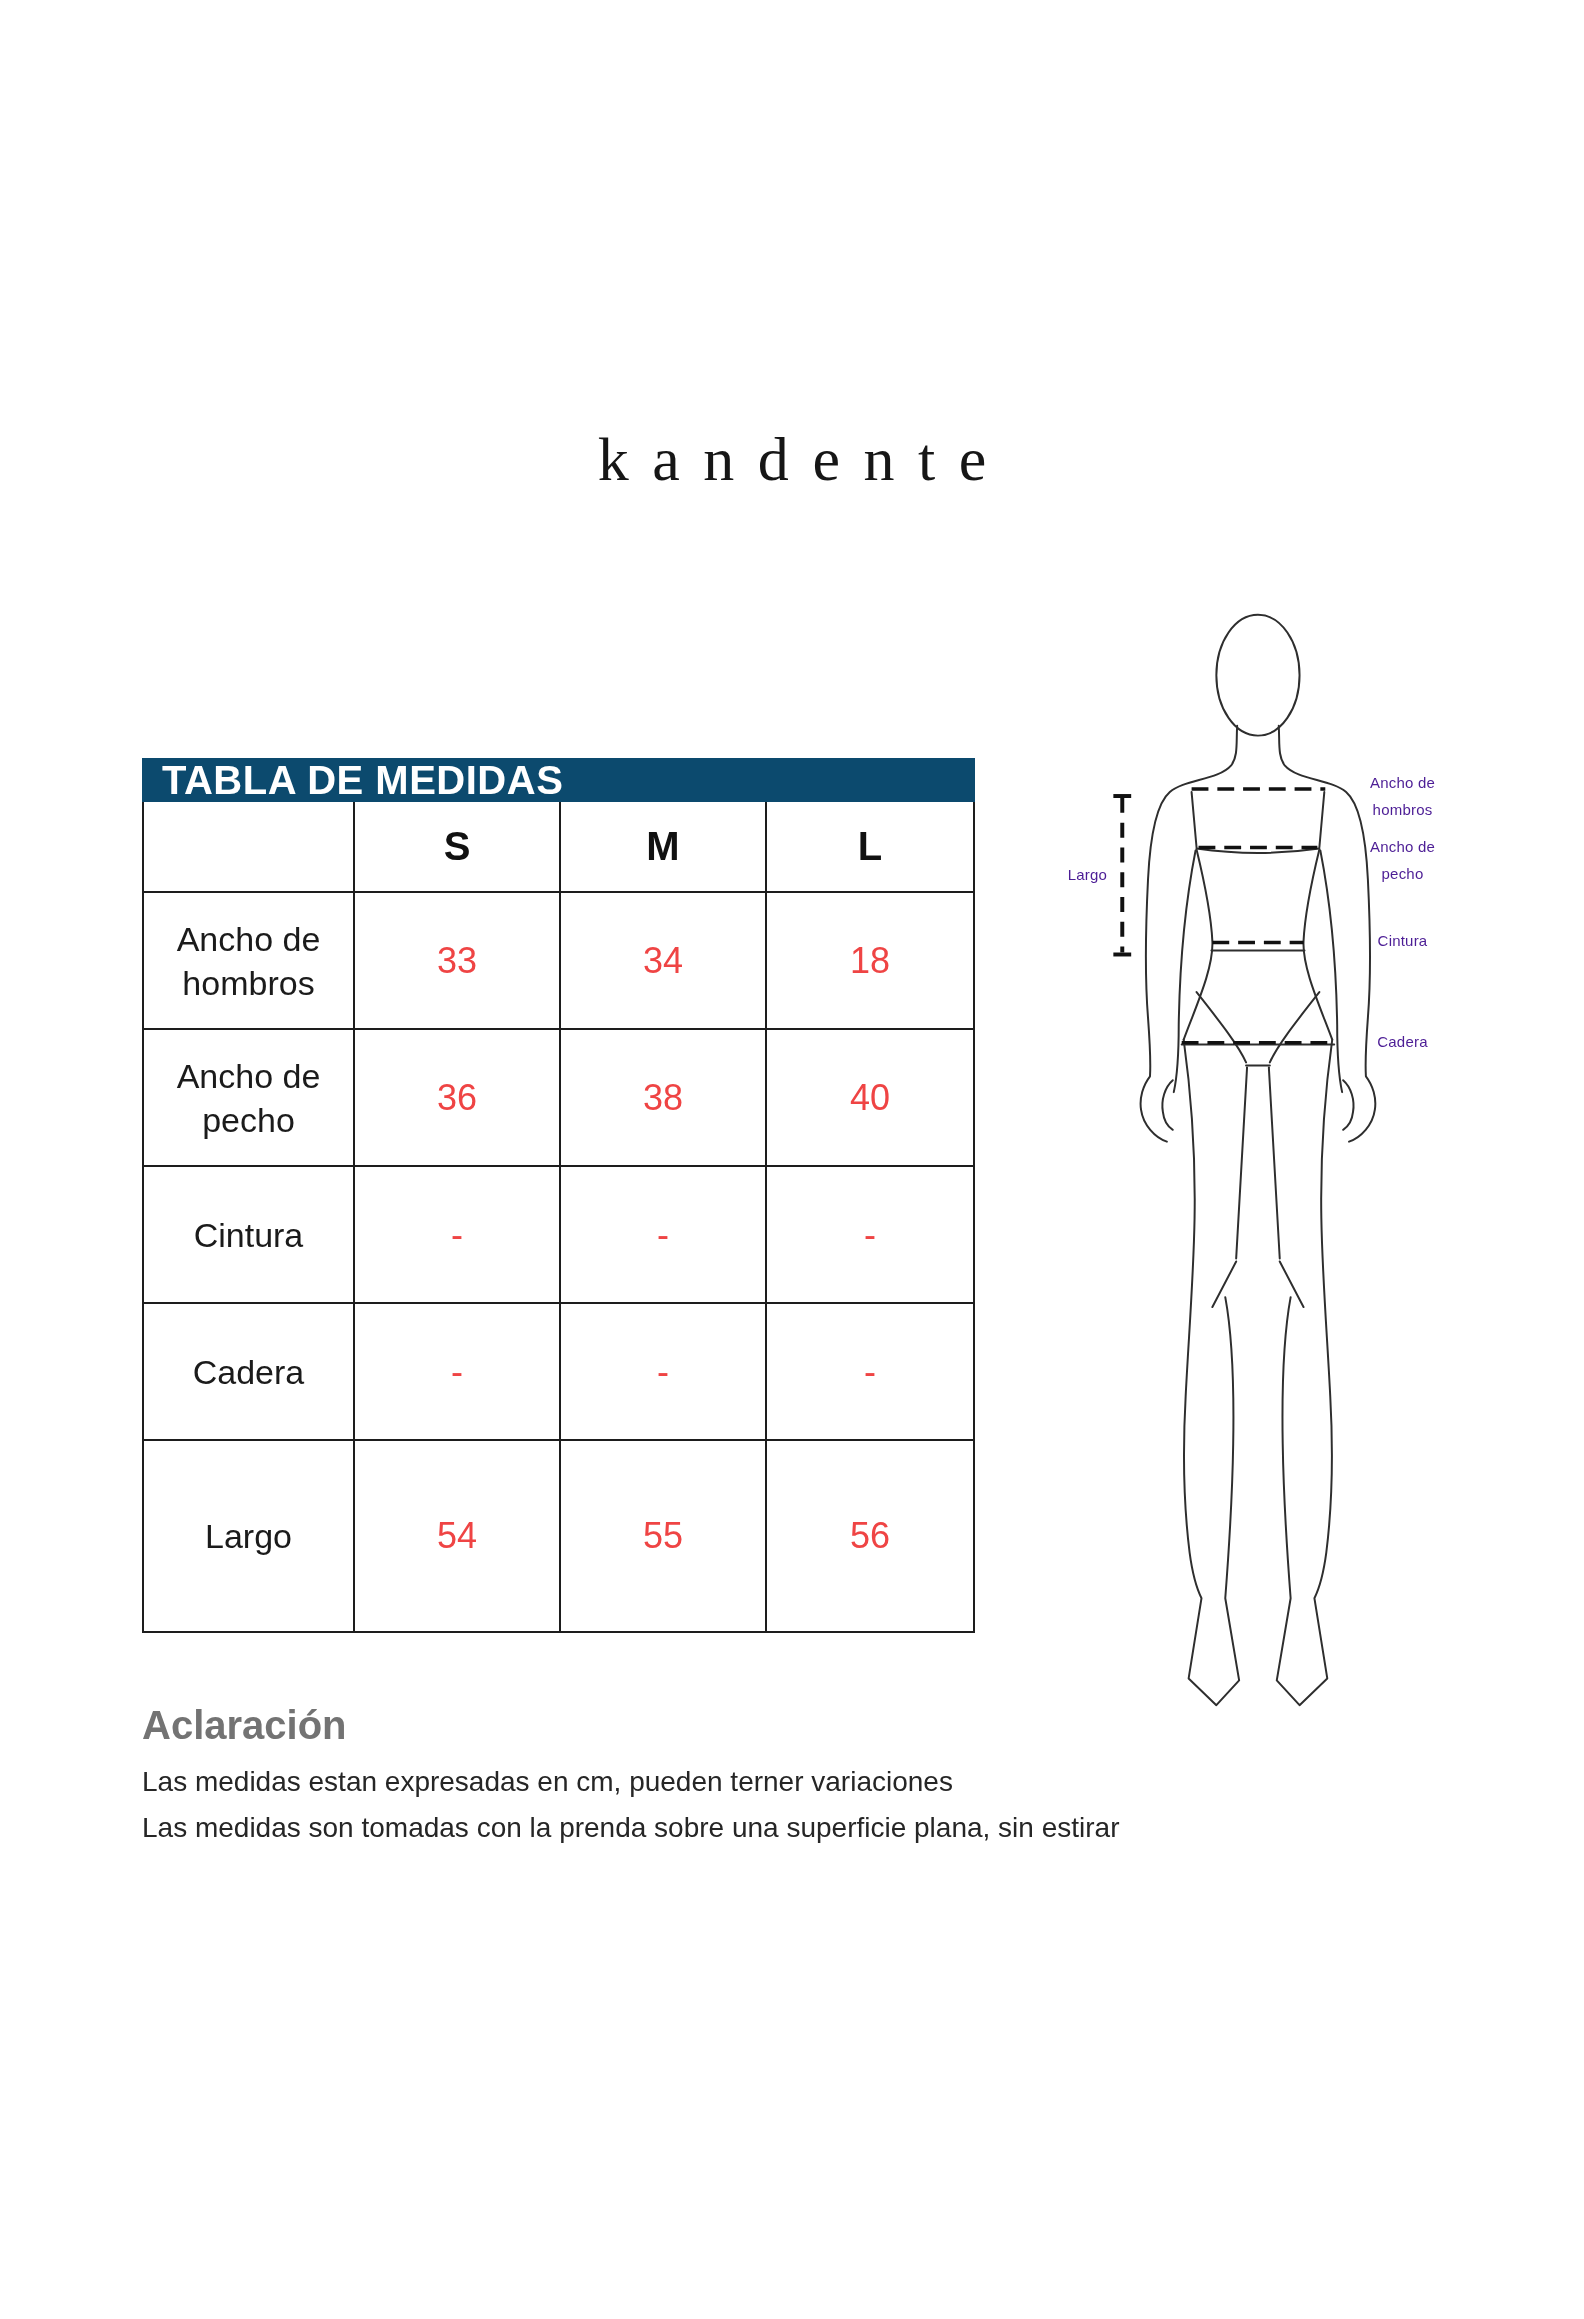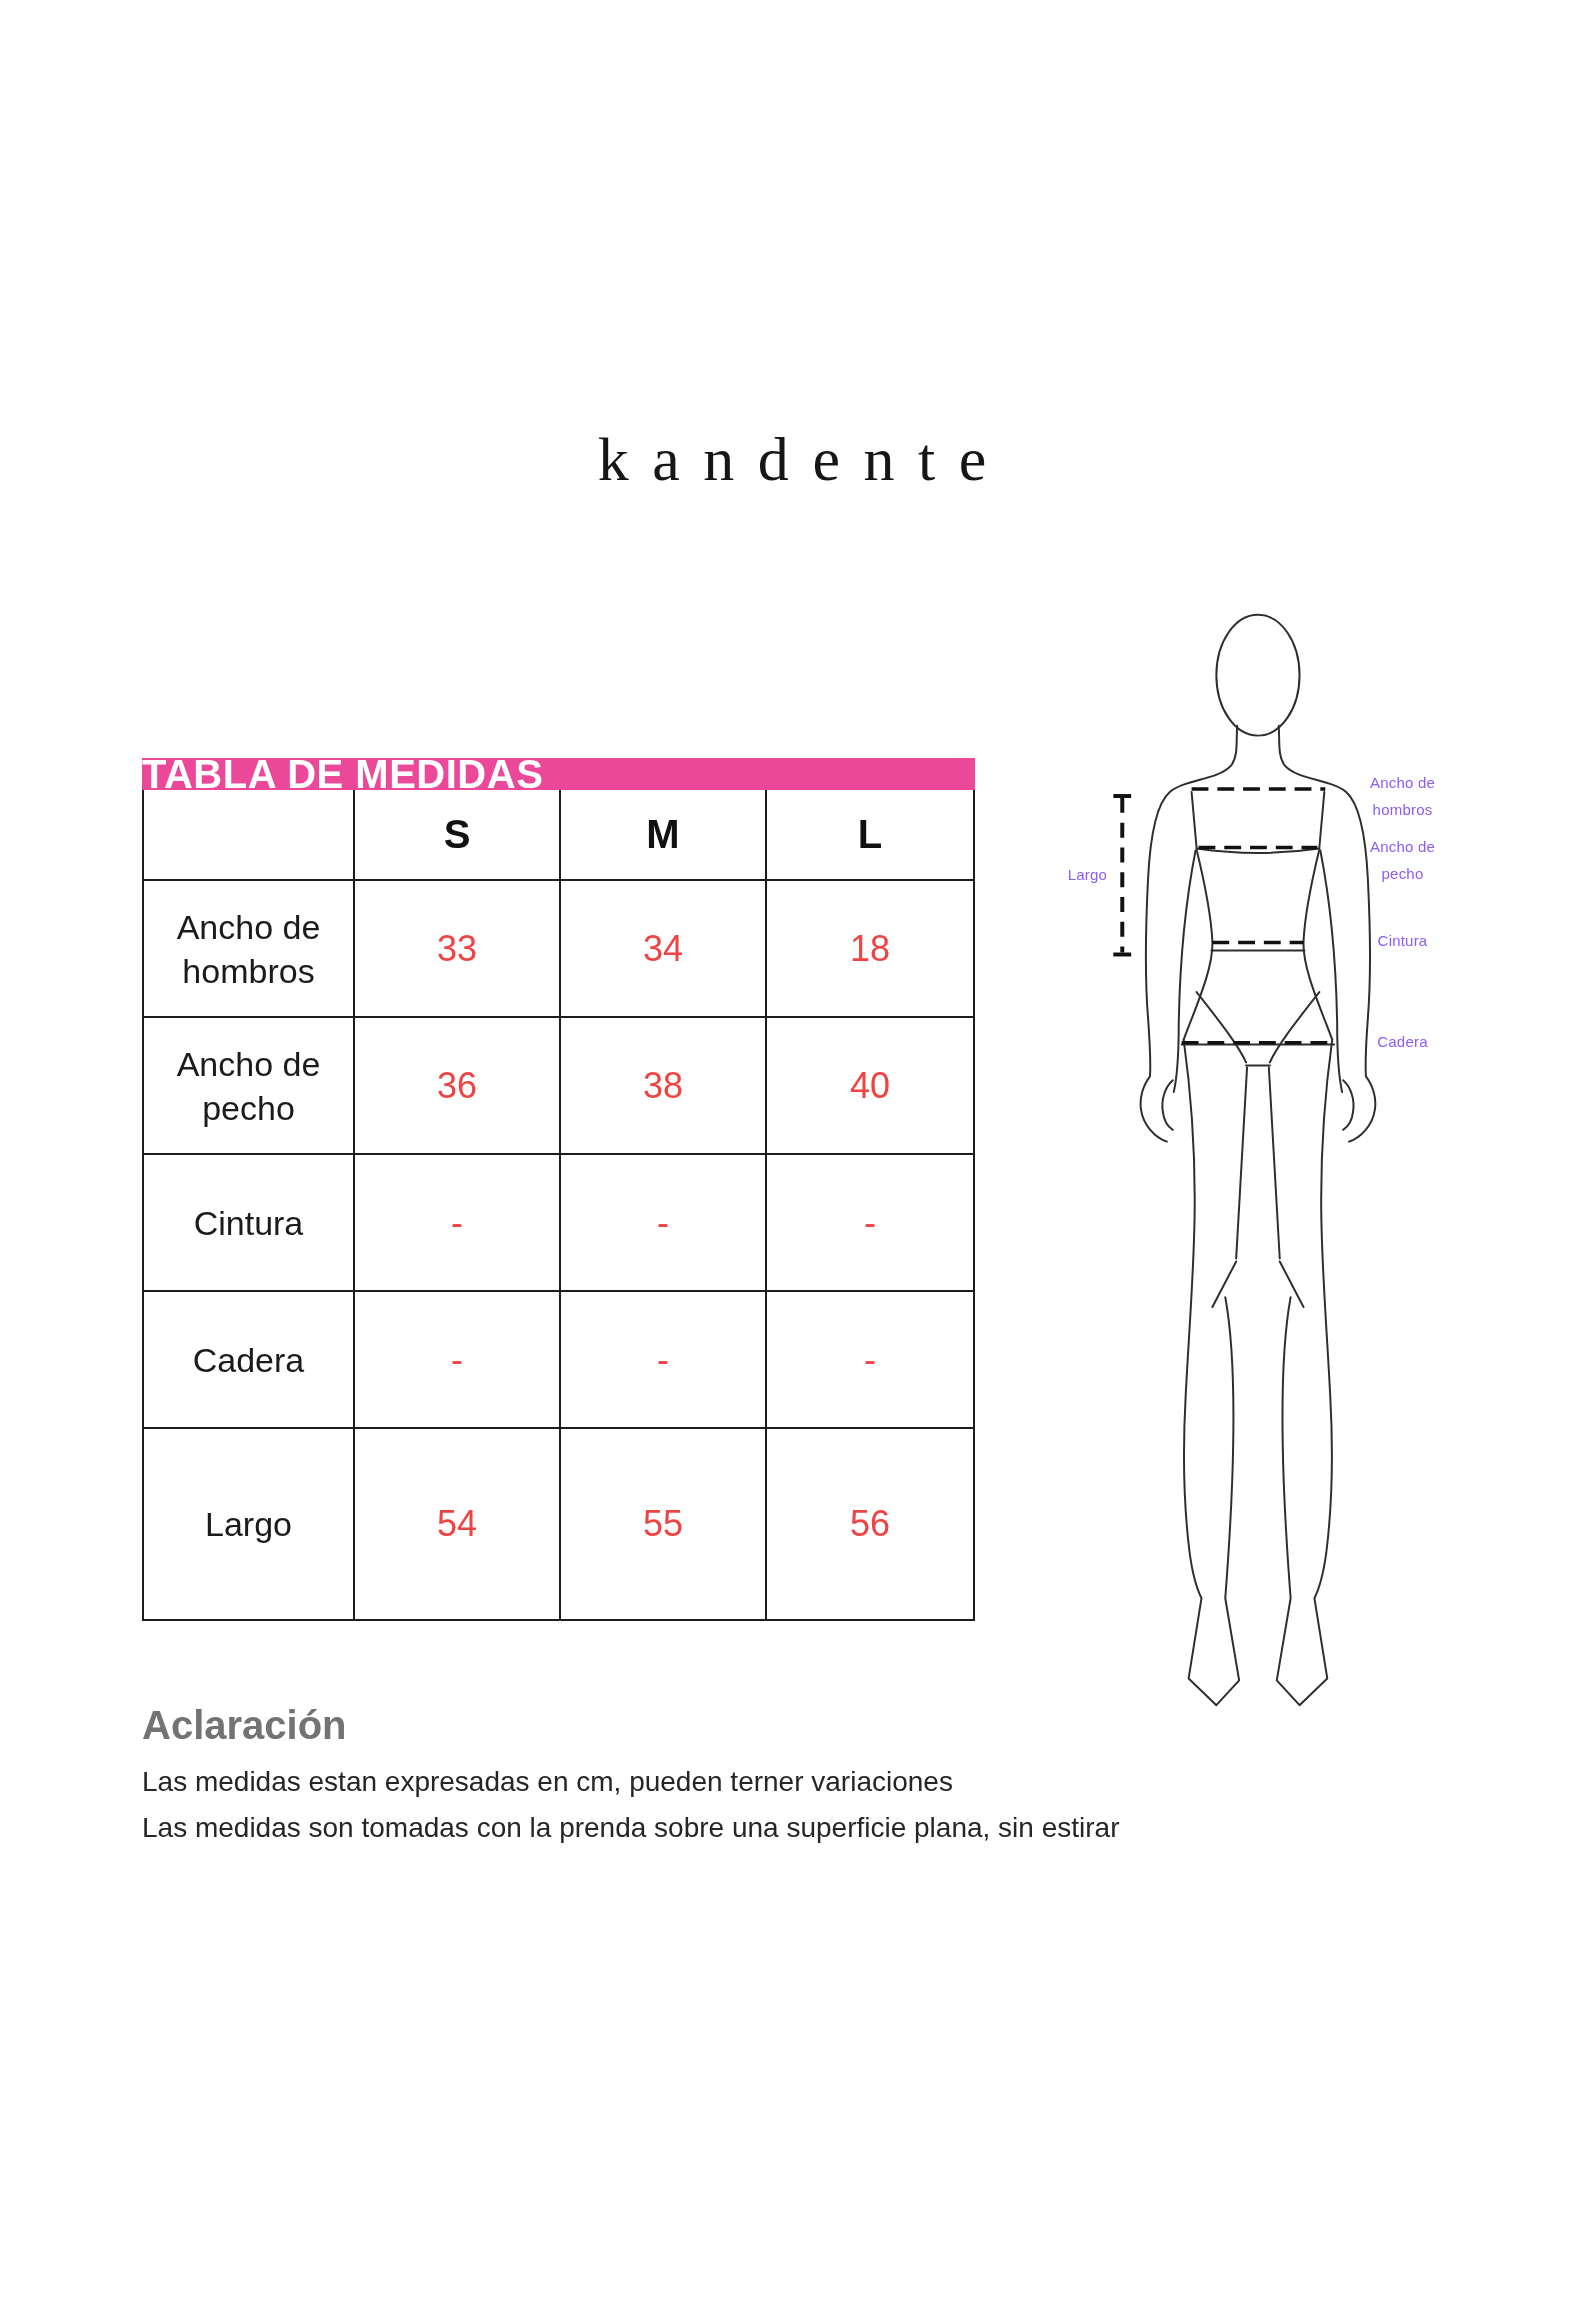--- a/index.html
+++ b/index.html
@@ -22,25 +22,25 @@
     font-size:62px;
     letter-spacing:0.38em;
     text-indent:0.38em;
     color:#161616;
     line-height:71px;
   }
 
   
   .size-table { position:absolute; left:142px; top:758px; width:833px; }
   .tbl-bar {
-    height:32px;
-    background:#ec4899;
+    height:44px;
+    background:#0c4a6e;
     color:#ffffff;
     display:flex; align-items:center;
-    padding-left:0;
+    padding-left:20px;
     font-size:40px; font-weight:600;
     letter-spacing:0.5px;
     box-sizing:border-box;
   }
   .tbl-grid {
     display:grid;
     grid-template-columns:212fr 209fr 209fr 211fr;
     grid-template-rows:89px 137px 137px 137px 137px 192px;
     border:2px solid #1d1d1d;
     border-top:none;
@@ -59,21 +59,21 @@
   .cell.colhead { font-size:40px; font-weight:700; color:#111; }
   .cell.rowlabel { font-size:34px; font-weight:400; line-height:44px; padding:0 18px; color:#1b1b1b; }
   .cell.value { font-size:36px; font-weight:500; color:#ef4444; }
 
   
   .croquis { position:absolute; left:1030px; top:594px; width:446px; height:1129px; }
   .croquis svg { position:absolute; left:0; top:0; }
   .measure-label {
     position:absolute;
     font-size:15px; line-height:27px;
-    color:#8b5cf6;
+    color:#4c1d95;
     letter-spacing:0.2px;
     white-space:pre-line;
   }
   .lbl-right { left:1328px; width:149px; text-align:center; }
   .lbl-largo { left:1008px; top:861px; width:99px; text-align:right; }
   .lbl-hombros { top:769px; }
   .lbl-pecho   { top:833px; }
   .lbl-cintura { top:927px; }
   .lbl-cadera  { top:1028px; }
 

